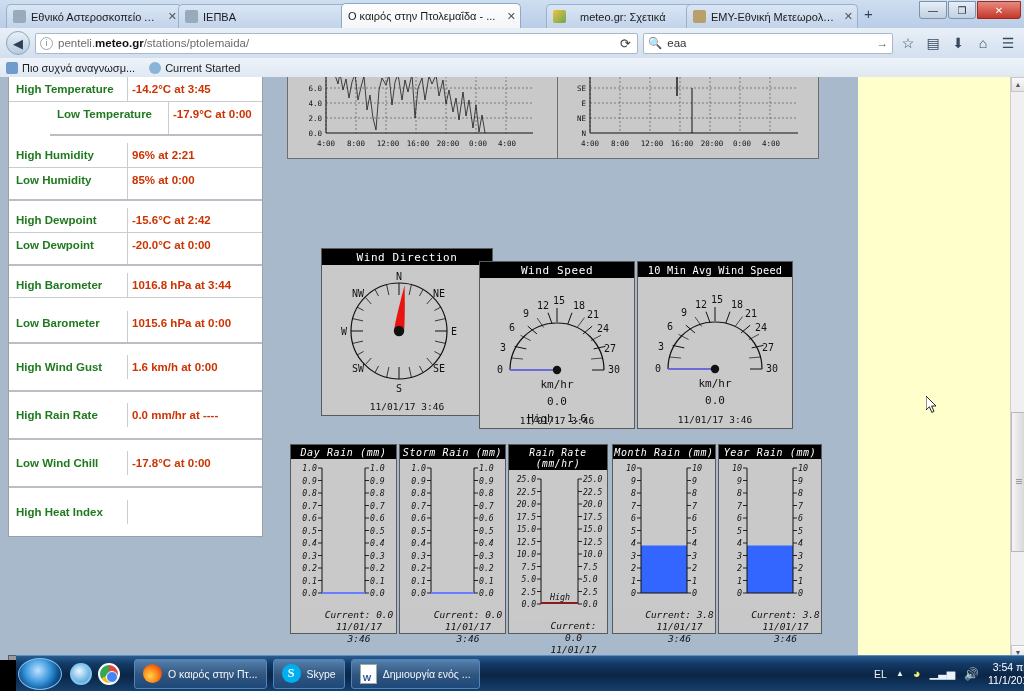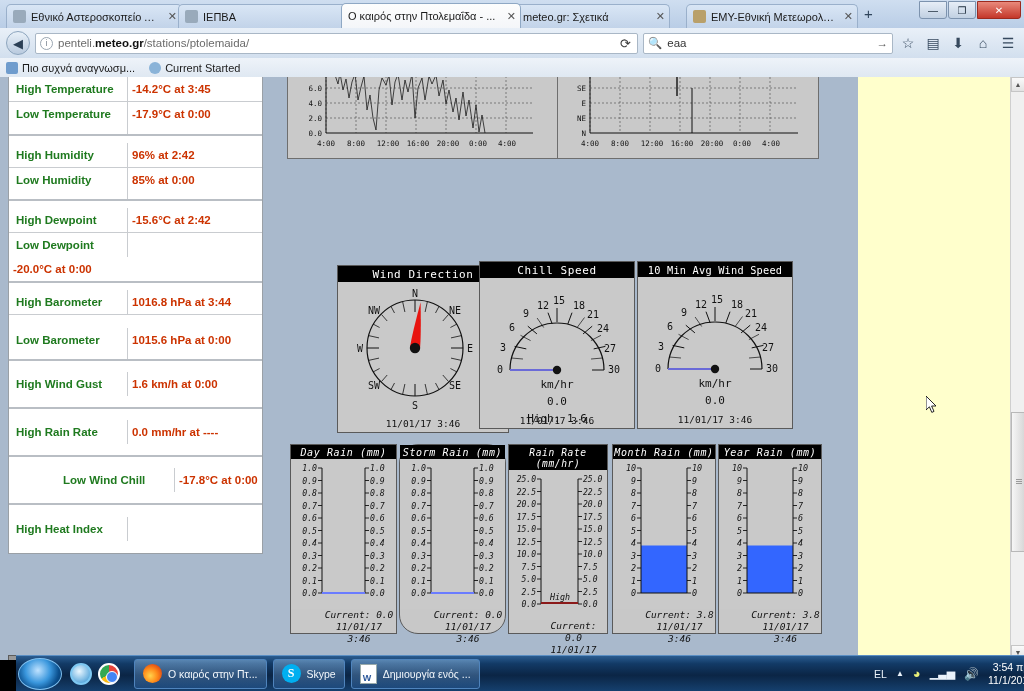--- a/index.html
+++ b/index.html
@@ -158,21 +158,21 @@
     </div>
     <div class="tab" style="left:178px;width:176px;">
       <span class="favicon" style="background:#9ab;"></span>
       <span class="tlabel">ΙΕΠΒΑ</span>
       <span class="tclose">✕</span>
     </div>
     <div class="tab active" style="left:341px;width:180px;top:3px;height:25px;">
       <span class="tlabel">Ο καιρός στην Πτολεμαΐδα - ...</span>
       <span class="tclose">✕</span>
     </div>
-    <div class="tab" style="left:498px;width:172px;">
+    <div class="tab" style="left:546px;width:172px;gap:9px;">
       <span class="favicon" style="background:linear-gradient(135deg,#f0c040,#6aa84f);"></span>
       <span class="tlabel">meteo.gr: Σχετικά</span>
       <span class="tclose">✕</span>
     </div>
     <div class="tab" style="left:686px;width:172px;">
       <span class="favicon" style="background:#b9a06a;"></span>
       <span class="tlabel">ΕΜΥ-Εθνική Μετεωρολογι..</span>
       <span class="tclose">✕</span>
     </div>
     <div class="newtab" style="left:864px;">+</div>
@@ -217,39 +217,39 @@
 
 <div class="viewport">
   <div class="yellow-right"></div>
   <div class="pagearea">
 
     <div class="lefttable">
       <div class="lt-row">
         <div class="lt-label">High Temperature</div>
         <div class="lt-value">-14.2°C  at  3:45</div>
       </div>
-      <div class="lt-row lt-group" style="min-height:34px;">
+      <div class="lt-row lt-group" style="min-height:34px;margin-left:41px;">
         <div class="lt-label">Low Temperature</div>
         <div class="lt-value">-17.9°C at  0:00</div>
       </div>
 
       <div class="lt-row" style="min-height:32px;align-items:flex-end;">
         <div class="lt-label">High Humidity</div>
-        <div class="lt-value">96%   at  2:42</div>
+        <div class="lt-value">96%   at  2:21</div>
       </div>
       <div class="lt-row lt-group" style="min-height:33px;">
         <div class="lt-label">Low Humidity</div>
         <div class="lt-value">85%   at  0:00</div>
       </div>
 
       <div class="lt-row" style="min-height:32px;align-items:flex-end;">
         <div class="lt-label">High Dewpoint</div>
         <div class="lt-value">-15.6°C  at  2:42</div>
       </div>
-      <div class="lt-row lt-group" style="min-height:33px;flex-direction:column;">
+      <div class="lt-row lt-group" style="min-height:33px;">
         <div class="lt-label">Low Dewpoint</div>
         <div class="lt-value">-20.0°C at 0:00</div>
       </div>
 
       <div class="lt-row" style="min-height:32px;align-items:flex-end;">
         <div class="lt-label">High Barometer</div>
         <div class="lt-value">1016.8 hPa  at  3:44</div>
       </div>
       <div class="lt-row lt-group" style="min-height:33px;margin-top:13px;">
         <div class="lt-label">Low Barometer</div>
@@ -257,21 +257,21 @@
       </div>
 
       <div class="lt-row lt-group" style="min-height:48px;align-items:center;">
         <div class="lt-label">High Wind Gust</div>
         <div class="lt-value">1.6  km/h at  0:00</div>
       </div>
       <div class="lt-row lt-group" style="min-height:48px;align-items:center;">
         <div class="lt-label">High Rain Rate</div>
         <div class="lt-value">0.0 mm/hr  at  ----</div>
       </div>
-      <div class="lt-row lt-group" style="min-height:48px;align-items:center;padding-left:47px;">
+      <div class="lt-row lt-group" style="min-height:48px;align-items:center;">
         <div class="lt-label">Low Wind Chill</div>
         <div class="lt-value">-17.8°C  at 0:00</div>
       </div>
       <div class="lt-row" style="min-height:48px;align-items:center;border-bottom:none;">
         <div class="lt-label">High Heat Index</div>
       </div>
     </div>
 
     <div class="minichart" style="left:287px;top:-8px;width:314px;height:90px;">
       <svg width="260" height="88" viewBox="0 0 260 88">
@@ -341,21 +341,21 @@
             <text x="62" y="76">8:00</text>
             <text x="94" y="76">12:00</text>
           <text x="124" y="76">16:00</text>
             <text x="154" y="76">20:00</text>
             <text x="184" y="76">0:00</text>
           <text x="213" y="76">4:00</text>
         </g>
       </svg>
     </div>
 
-    <div class="gauge" style="left:321px;top:188px;width:172px;height:168px;margin-left:16px;">
+    <div class="gauge" style="left:321px;top:171px;width:172px;height:168px;">
       <div class="g-title">Wind Direction</div>
       <div class="g-body" style="height:150px;">
         <svg width="154" height="150" viewBox="0 0 154 150">
           <circle cx="77" cy="66" r="48" fill="none" stroke="#111" stroke-width="1.2"></circle>
           <g stroke="#111" stroke-width="1">
             <line x1="77" y1="18" x2="77" y2="30"></line>
               <line x1="77" y1="102" x2="77" y2="114"></line>
             <line x1="29" y1="66" x2="41" y2="66"></line>
               <line x1="113" y1="66" x2="125" y2="66"></line>
           </g>
@@ -394,21 +394,21 @@
             <text x="117" y="107">SE</text>
             <text x="36" y="32">NW</text>
             <text x="36" y="107">SW</text>
           </g>
         </svg>
         <div class="g-stamp">11/01/17    3:46</div>
       </div>
     </div>
 
     <div class="gauge" style="left:479px;top:184px;width:156px;height:168px;">
-      <div class="g-title">Chill Speed</div>
+      <div class="g-title">Wind Speed</div>
       <div class="g-body" style="height:150px;">
         <svg width="154" height="150" viewBox="0 0 154 150">
           <path d="M30 92 A47 47 0 0 1 124 92" fill="none" stroke="#111" stroke-width="1.2"></path>
           <g stroke="#111" stroke-width="1">
             <line x1="30" y1="92" x2="42" y2="92"></line>
             <line x1="34.6" y1="68.4" x2="46.3" y2="70.9"></line>
             <line x1="47.8" y1="48.2" x2="56.9" y2="55.9"></line>
             <line x1="68" y1="34.7" x2="72.2" y2="46"></line>
             <line x1="92" y1="34.7" x2="87.8" y2="46"></line>
             <line x1="112.2" y1="48.2" x2="103.1" y2="55.9"></line>
@@ -552,21 +552,21 @@
               <text x="79" y="137">0.0</text>
           </g>
         </svg>
       </div>
       <div class="rain-foot">
         <div>Current: 0.0</div>
         <div>11/01/17  3:46</div>
       </div>
     </div>
 
-    <div class="rain" style="left:399px;top:367px;width:107px;height:190px;border-radius:19px;">
+    <div class="rain" style="left:399px;top:367px;width:107px;height:190px;">
       <div class="g-title" style="font-size:10px;">Storm Rain (mm)</div>
       <div class="rain-body">
         <svg width="105" height="150" viewBox="0 0 105 150">
           <rect width="105" height="150" fill="#c9c9c9"></rect>
           <line x1="31" y1="9" x2="31" y2="134" stroke="#111" stroke-width="1"></line>
           <line x1="74" y1="9" x2="74" y2="134" stroke="#111" stroke-width="1"></line>
           <line x1="31" y1="134" x2="74" y2="134" stroke="#6a7cff" stroke-width="2"></line>
           <g stroke="#111" stroke-width="0.9">
             <line x1="27" y1="9" x2="31" y2="9"></line>
               <line x1="74" y1="9" x2="78" y2="9"></line>

